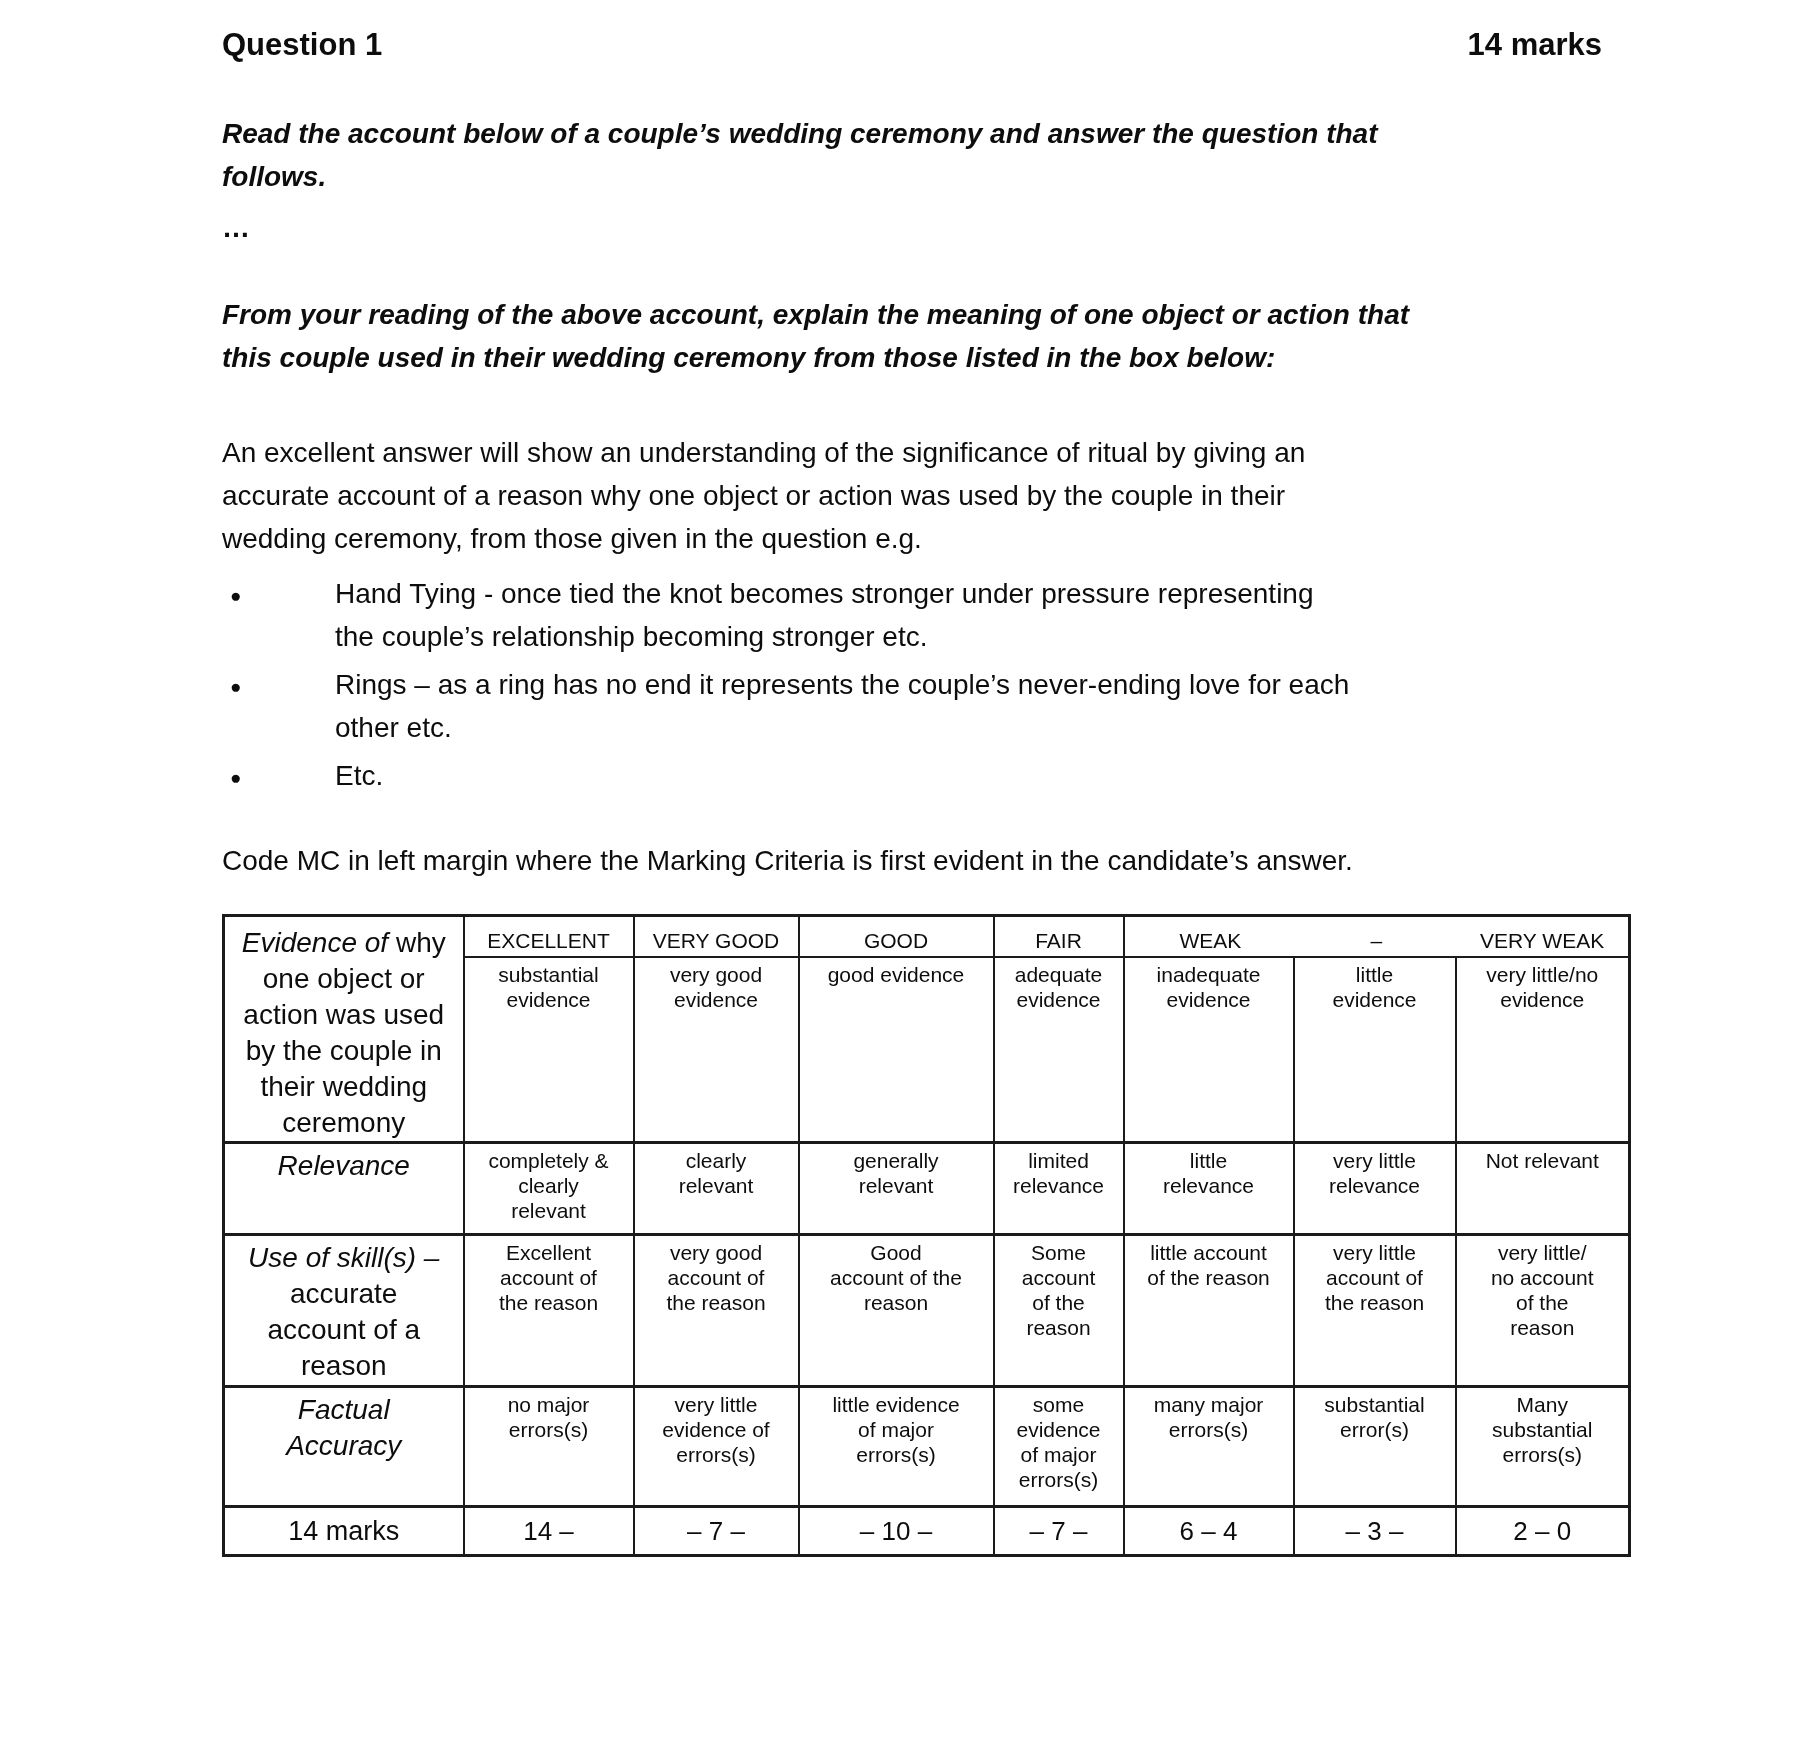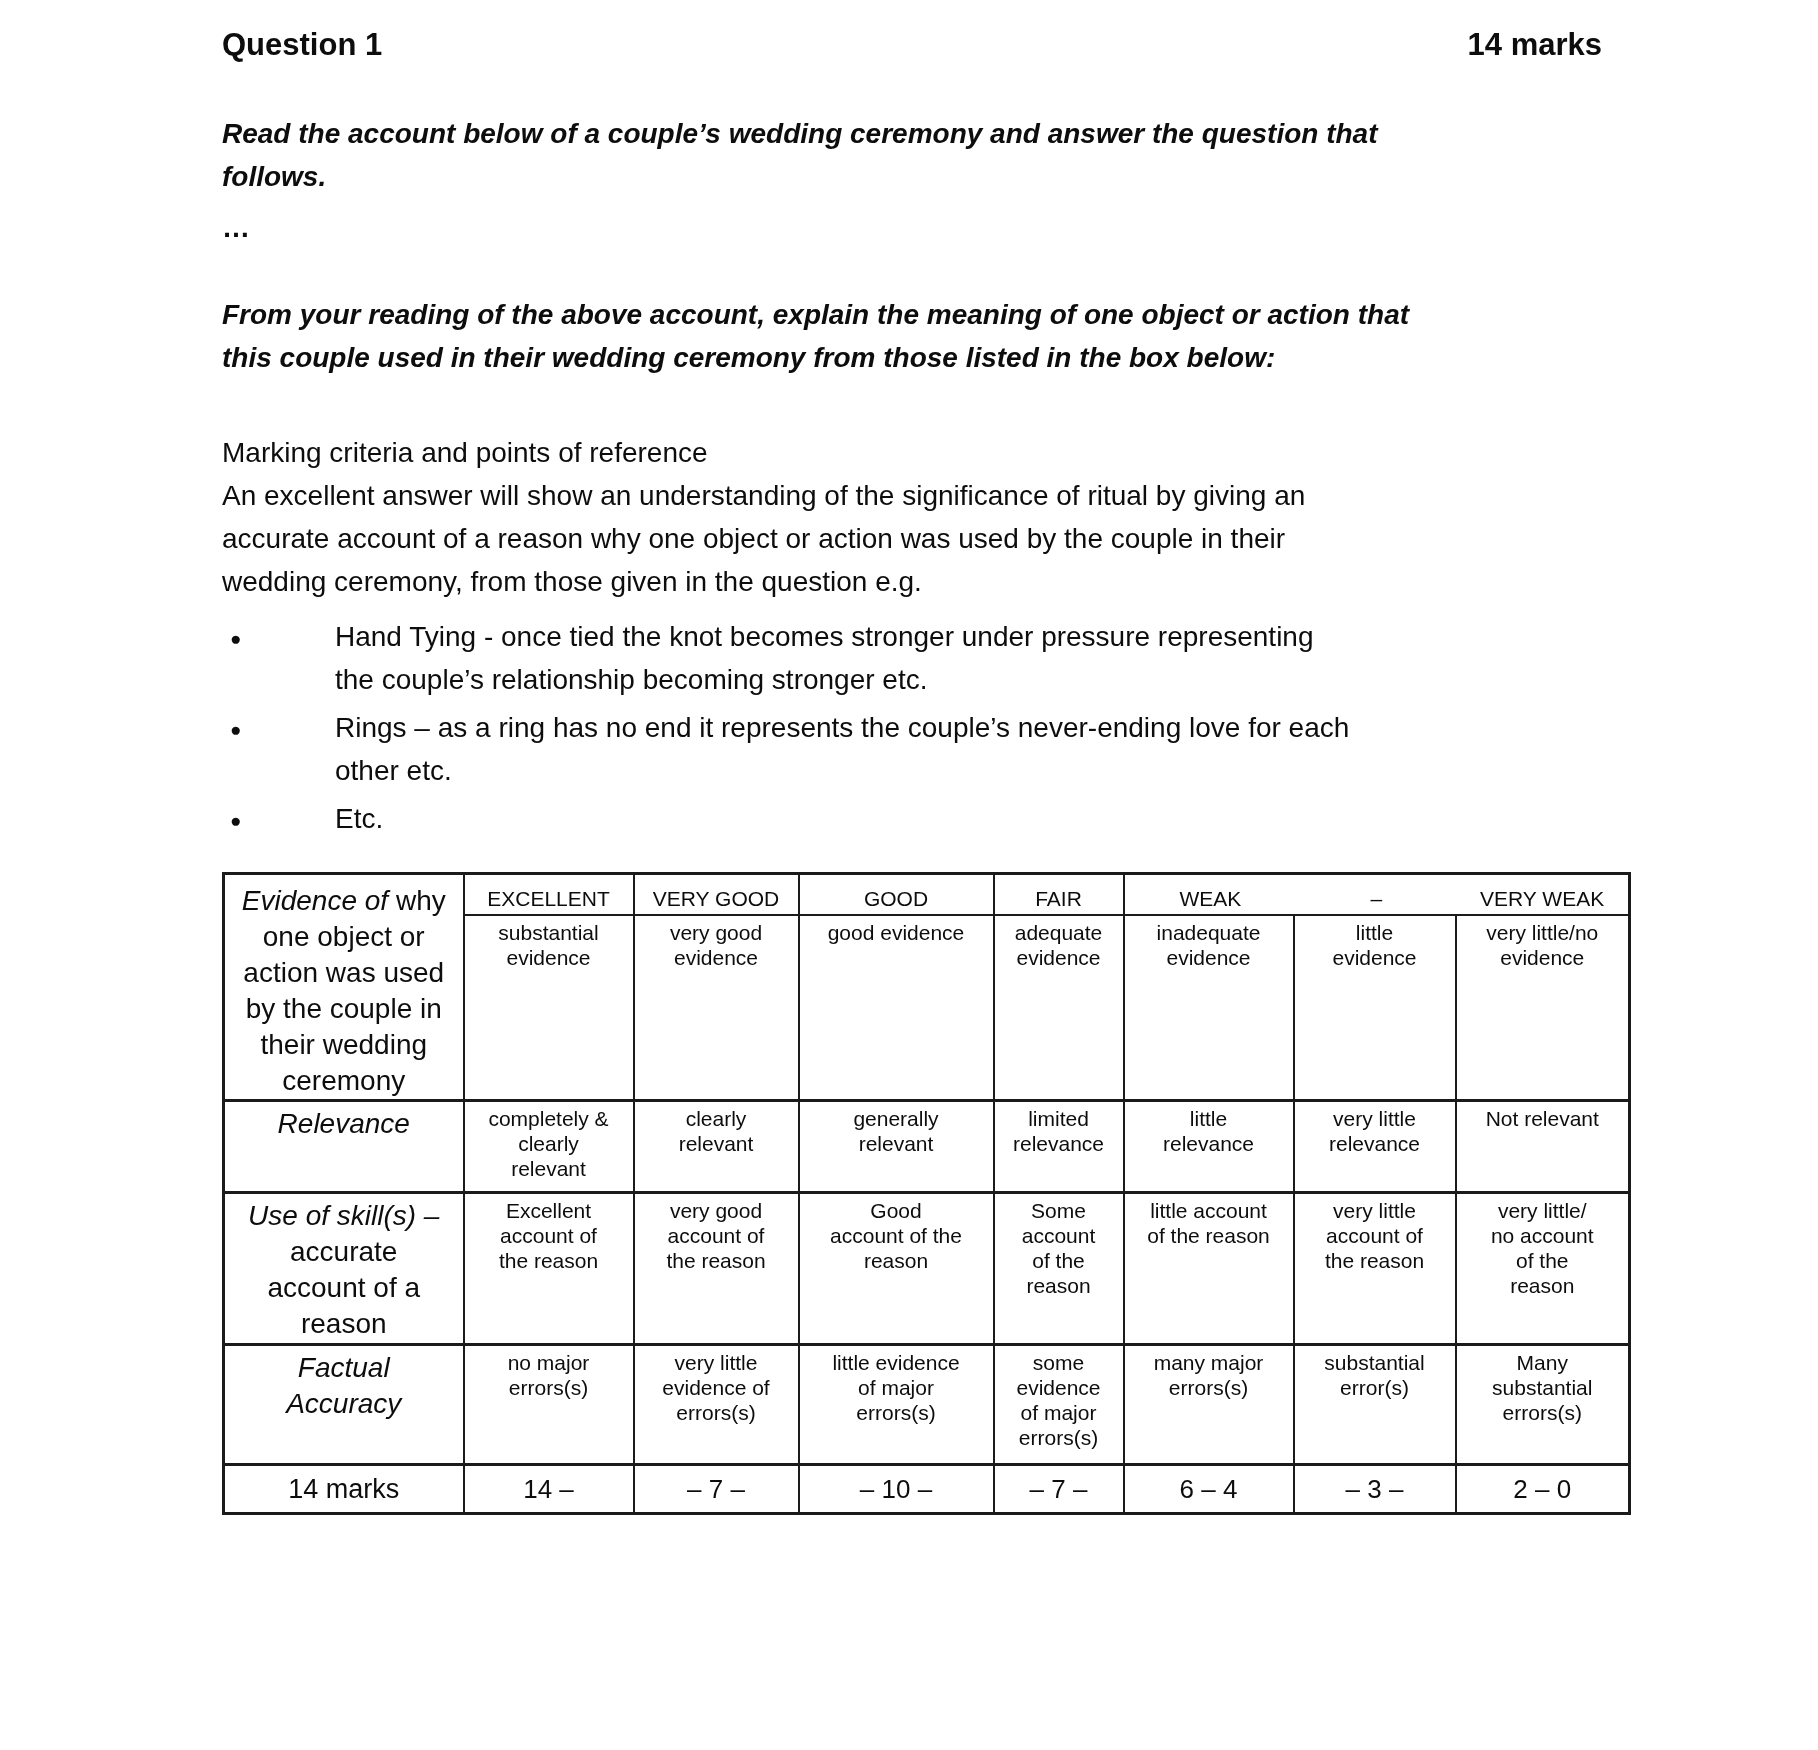--- a/index.html
+++ b/index.html
@@ -60,21 +60,20 @@
   <div class="p-bold p-intro ws">Read the account below of a couple’s wedding ceremony and answer the question that
 follows.</div>
 
   <div class="p-dots ws">…</div>
 
   <div class="p-bold p-task ws">From your reading of the above account, explain the meaning of one object or action that
 this couple used in their wedding ceremony from those listed in the box below:</div>
 
 
   <div class="p-criteria">
-    <div class="ws">Marking criteria and points of reference</div>
     <div class="ws">An excellent answer will show an understanding of the significance of ritual by giving an
 accurate account of a reason why one object or action was used by the couple in their
 wedding ceremony, from those given in the question e.g.</div>
   </div>
 
   <div class="bullets">
     <div class="bullet">
       <span class="dot">●</span>
       <div class="ws">Hand Tying - once tied the knot becomes stronger under pressure representing
 the couple’s relationship becoming stronger etc.</div>
@@ -83,20 +82,21 @@
       <span class="dot">●</span>
       <div class="ws">Rings – as a ring has no end it represents the couple’s never-ending love for each
 other etc.</div>
     </div>
     <div class="bullet">
       <span class="dot">●</span>
       <div class="ws">Etc.</div>
     </div>
   </div>
 
+  <div class="p-code ws">Code MC in left margin where the Marking Criteria is first evident in the candidate’s answer.</div>
 
   <table class="rubric">
     <colgroup>
       <col style="width:240px">
         <col style="width:170px">
         <col style="width:165px">
         <col style="width:195px">
       <col style="width:130px">
         <col style="width:170px">
         <col style="width:162px">

